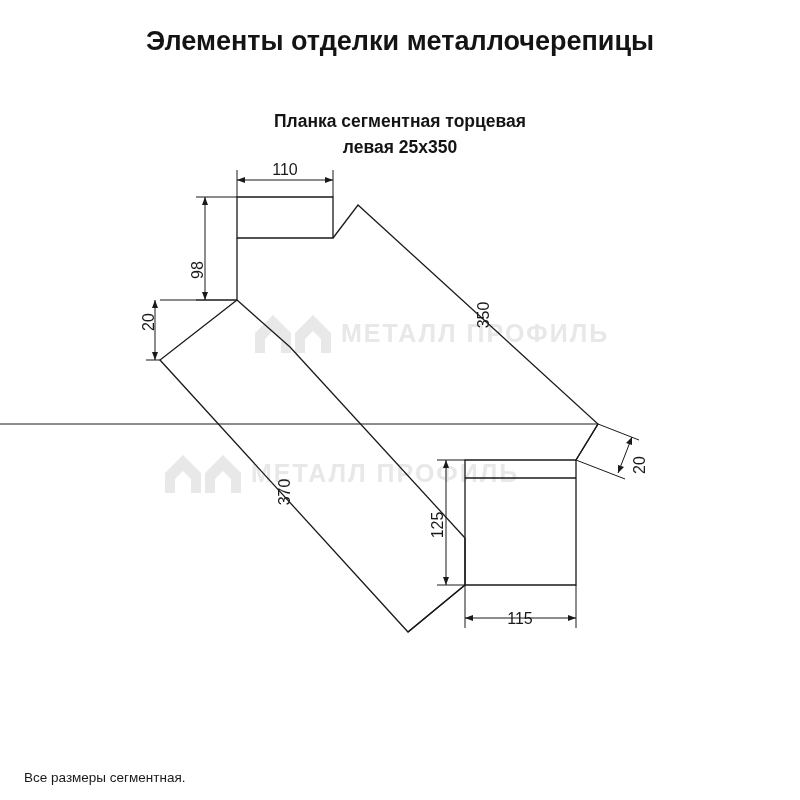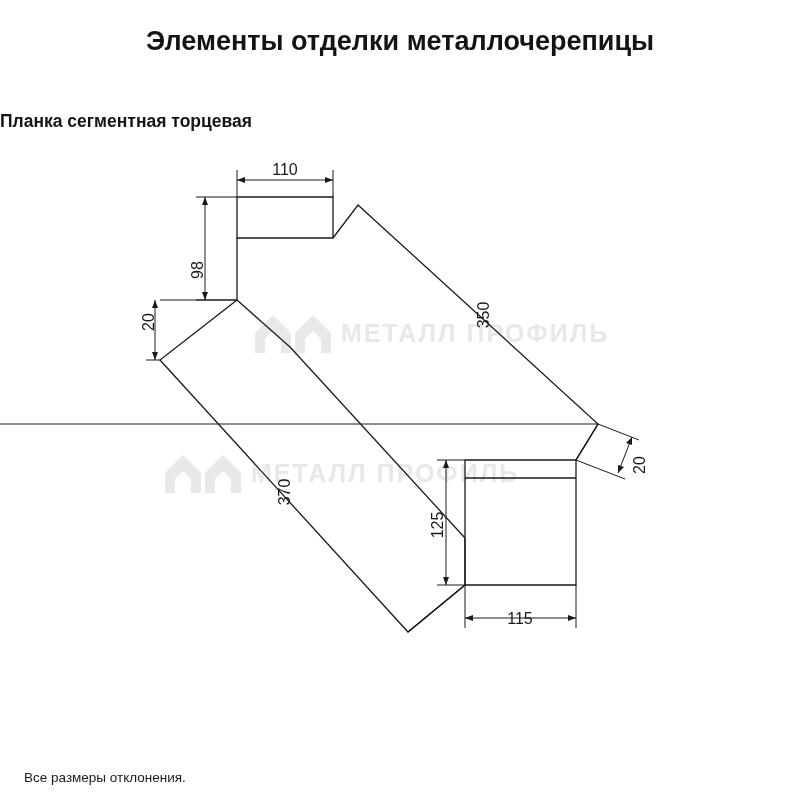--- a/index.html
+++ b/index.html
@@ -28,20 +28,21 @@
     font-size: 27px;
     font-weight: bold;
     letter-spacing: 0px;
     color: #141414;
   }
   .subtitle {
     position: absolute;
     top: 108px;
     left: 0;
     width: 800px;
+    text-align: center;
     font-size: 17.5px;
     font-weight: bold;
     line-height: 26px;
     color: #141414;
   }
   .drawing {
     position: absolute;
     top: 0;
     left: 0;
     width: 800px;
@@ -81,20 +82,21 @@
 </style>
 </head>
 <body>
 
 <div class="page">
 
   <div class="title">Элементы отделки металлочерепицы</div>
 
   <div class="subtitle">
     <div>Планка сегментная торцевая</div>
+    <div>левая 25х350</div>
   </div>
 
   <svg class="drawing" viewBox="0 0 800 800">
 
     <g class="wm" transform="translate(255,280)">
       <g transform="translate(0,35)">
         <polygon points="0,18 18,0 36,18 36,38 26,38 26,24 18,16 10,24 10,38 0,38"></polygon>
         <polygon points="40,18 58,0 76,18 76,38 66,38 66,24 58,16 50,24 50,38 40,38"></polygon>
       </g>
       <text x="86" y="62">МЕТАЛЛ ПРОФИЛЬ</text>
@@ -182,16 +184,16 @@
 
       <text class="dim" x="290" y="492" text-anchor="middle" transform="rotate(-90 290 492)">370</text>
 
       <text class="dim" x="443" y="525" text-anchor="middle" transform="rotate(-90 443 525)">125</text>
 
       <text class="dim" x="520" y="624" text-anchor="middle">115</text>
     </g>
   </svg>
 
   <div class="footnotes">
-    <div>Все размеры отклонения.</div>
+    <div>Все размеры сегментная.</div>
   </div>
 
 </div>
 
 </body></html>

